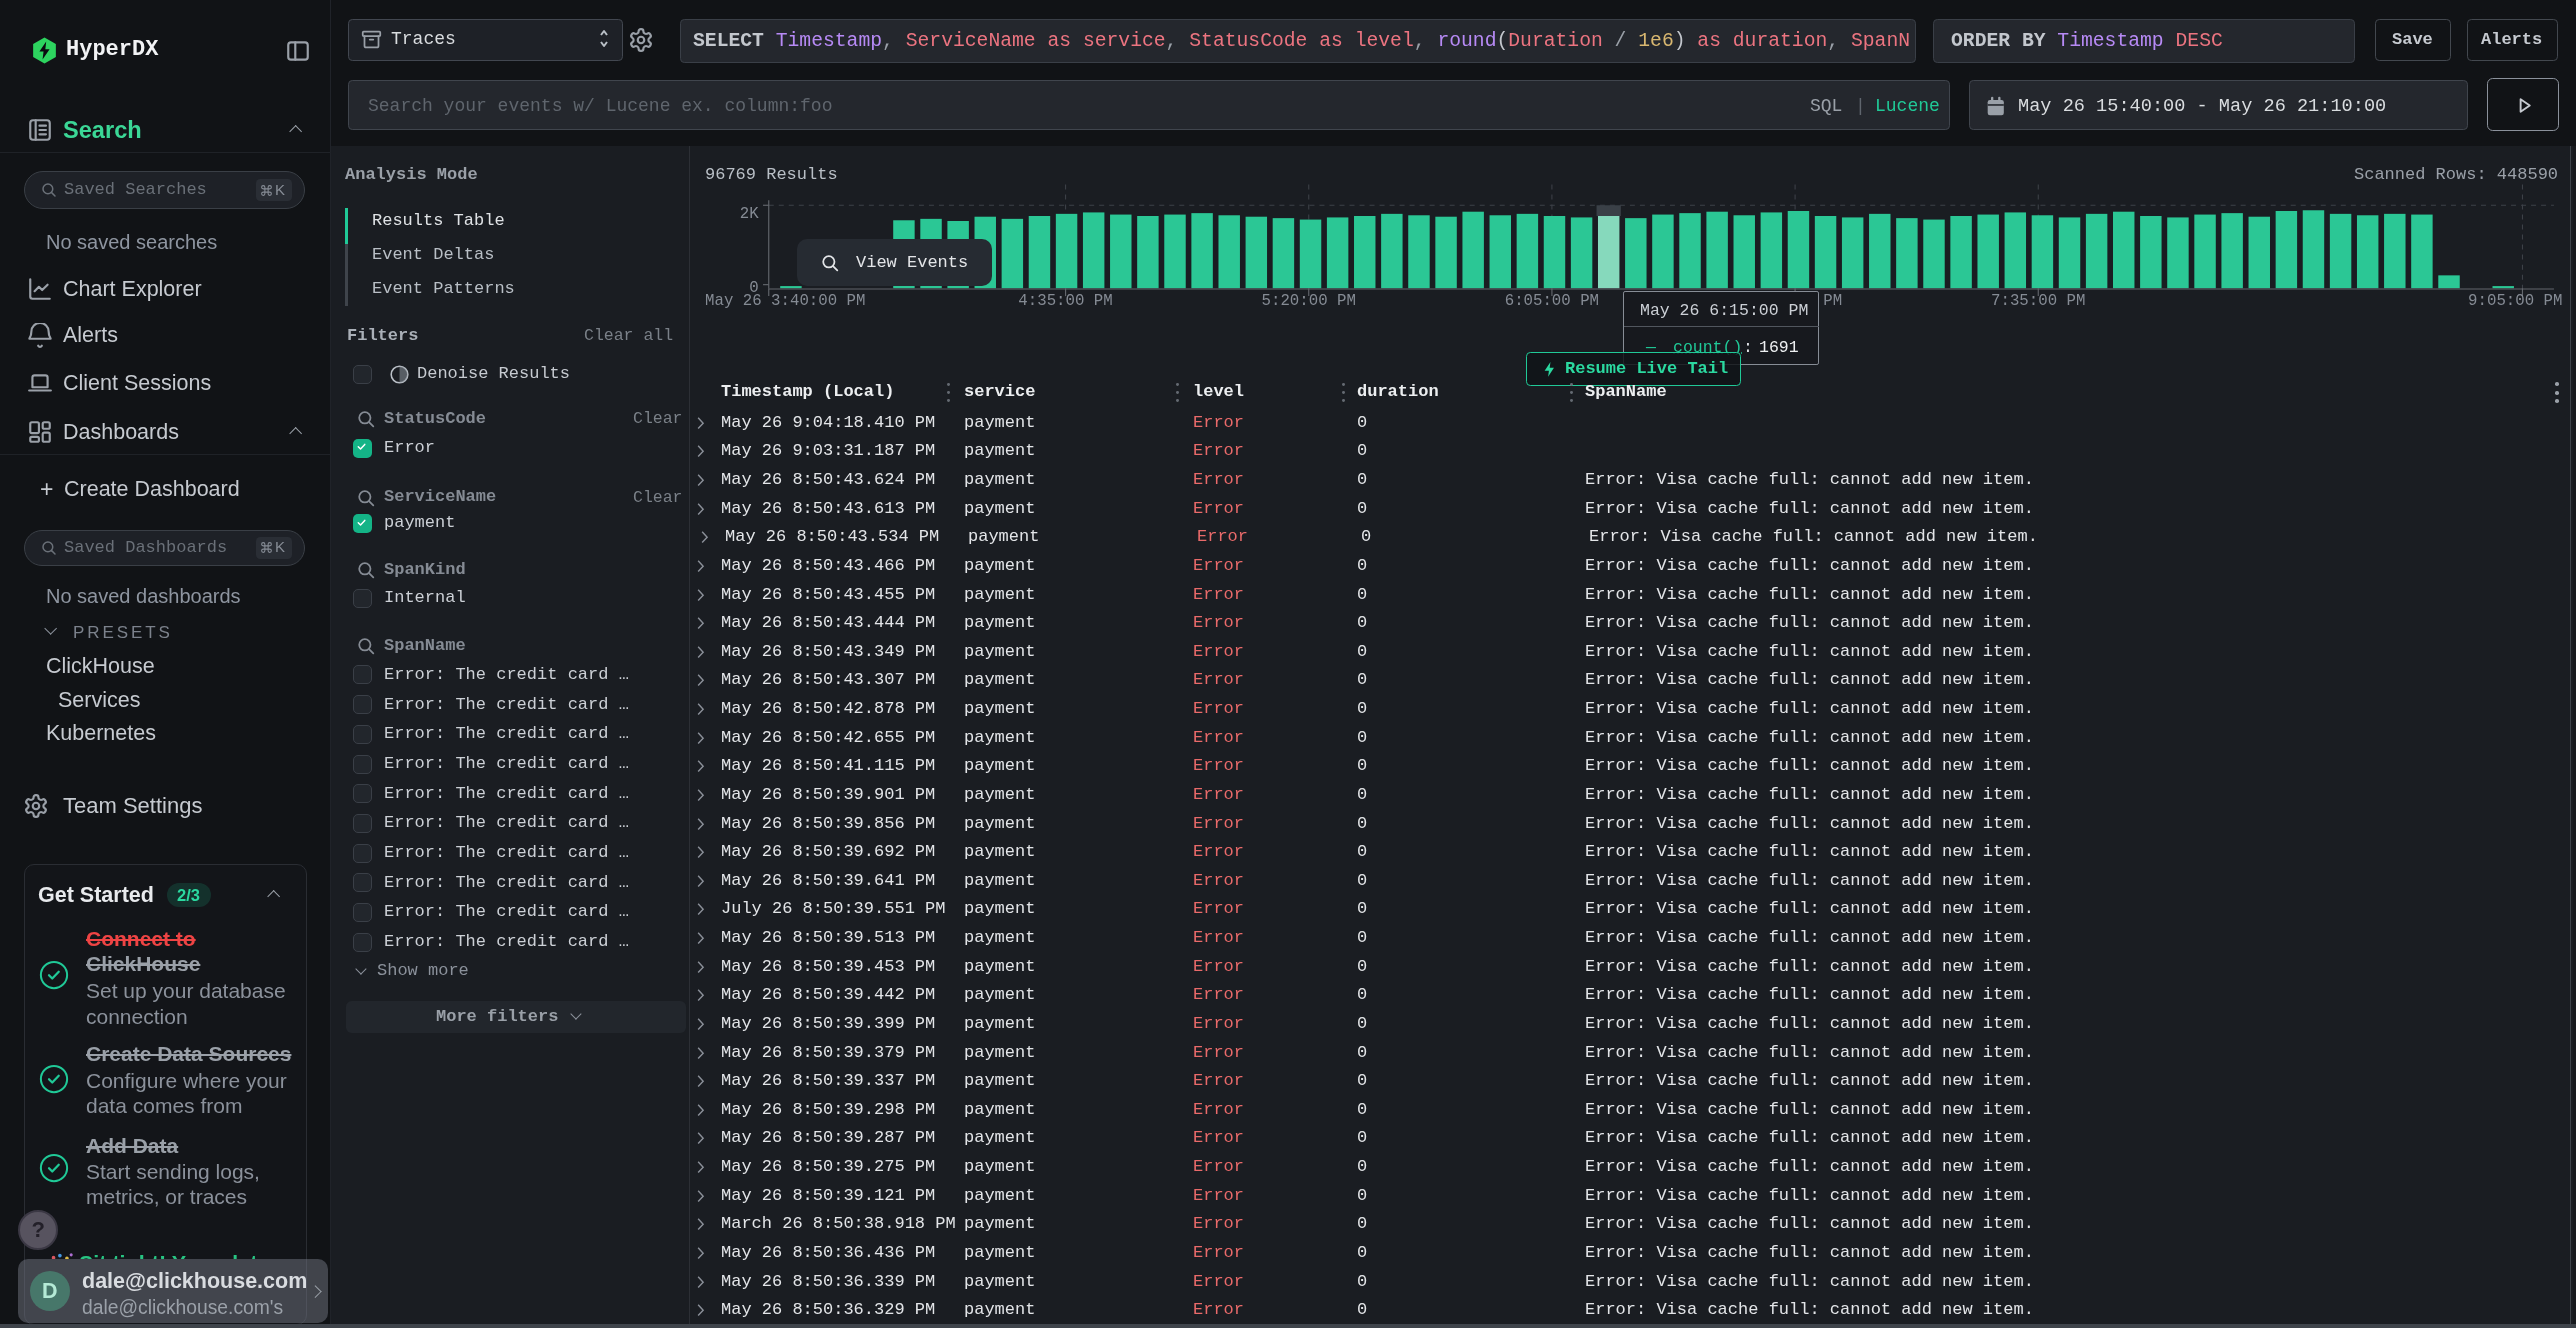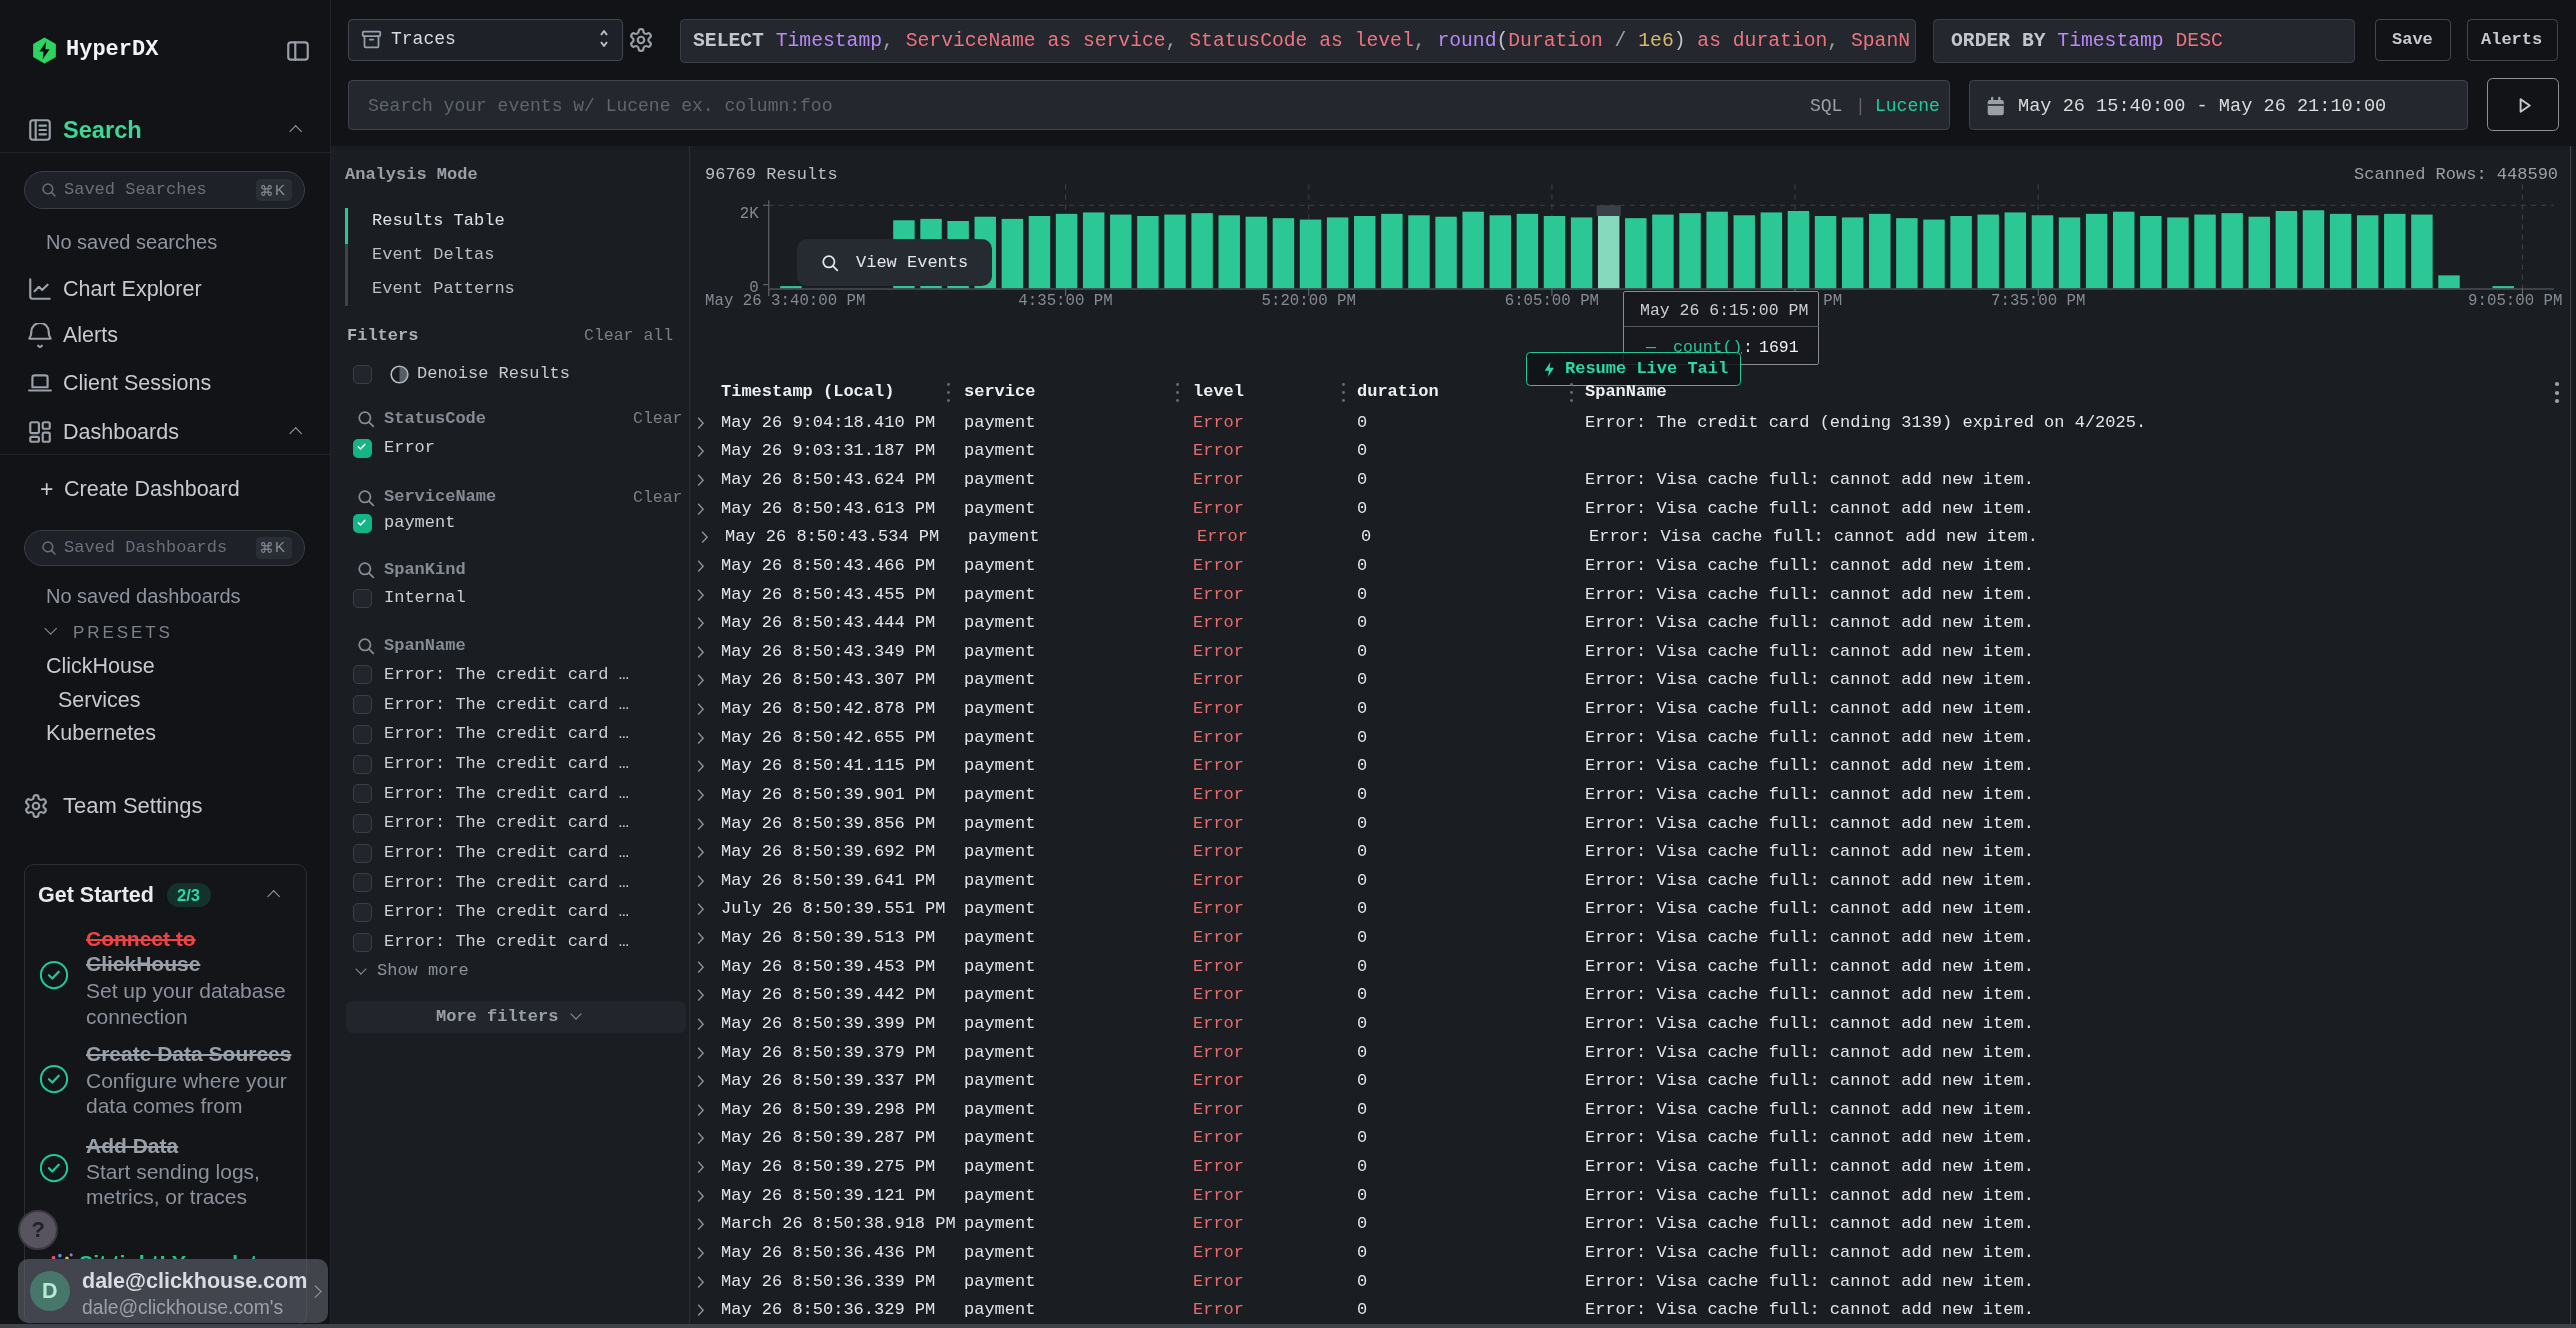--- a/index.html
+++ b/index.html
@@ -376,21 +376,21 @@
 <div class="abs" style="left:1342px;top:391px;width:2.9px;height:2.9px;border-radius:50%;background:#646a72"></div>
 <div class="abs" style="left:1342px;top:399px;width:2.9px;height:2.9px;border-radius:50%;background:#646a72"></div>
 <div class="abs" style="left:1570px;top:383px;width:2.9px;height:2.9px;border-radius:50%;background:#646a72"></div>
 <div class="abs" style="left:1570px;top:391px;width:2.9px;height:2.9px;border-radius:50%;background:#646a72"></div>
 <div class="abs" style="left:1570px;top:399px;width:2.9px;height:2.9px;border-radius:50%;background:#646a72"></div>
 <div class="abs" style="left:2555px;top:382px;width:3.6px;height:3.6px;border-radius:50%;background:#9aa0a8"></div>
 <div class="abs" style="left:2555px;top:391px;width:3.6px;height:3.6px;border-radius:50%;background:#9aa0a8"></div>
 <div class="abs" style="left:2555px;top:399px;width:3.6px;height:3.6px;border-radius:50%;background:#9aa0a8"></div>
 <div style="position:absolute;left:0;top:408px;width:2576px;height:29px;font:17px 'Liberation Mono', monospace;line-height:29px;color:#e3e5e8;white-space:pre"><svg style="position:absolute;left:696px;top:7.9px" width="9.3" height="14.3" viewBox="0 0 13 20" fill="none">
       <path d="M3 2.5l7 7.5-7 7.5" stroke="#8a8f98" stroke-width="2"></path>
-    </svg><span style="position:absolute;left:721px">May 26 9:04:18.410 PM</span><span style="position:absolute;left:964px">payment</span><span style="position:absolute;left:1193px;color:#e96a6a">Error</span><span style="position:absolute;left:1357px">0</span><span style="position:absolute;left:1585px">Error: The credit card (ending 3139) expired on 4/2025.</span></div>
+    </svg><span style="position:absolute;left:721px">May 26 9:04:18.410 PM</span><span style="position:absolute;left:964px">payment</span><span style="position:absolute;left:1193px;color:#e96a6a">Error</span><span style="position:absolute;left:1357px">0</span></div>
 <div style="position:absolute;left:0;top:436px;width:2576px;height:29px;font:17px 'Liberation Mono', monospace;line-height:29px;color:#e3e5e8;white-space:pre"><svg style="position:absolute;left:696px;top:7.9px" width="9.3" height="14.3" viewBox="0 0 13 20" fill="none">
       <path d="M3 2.5l7 7.5-7 7.5" stroke="#8a8f98" stroke-width="2"></path>
     </svg><span style="position:absolute;left:721px">May 26 9:03:31.187 PM</span><span style="position:absolute;left:964px">payment</span><span style="position:absolute;left:1193px;color:#e96a6a">Error</span><span style="position:absolute;left:1357px">0</span></div>
 <div style="position:absolute;left:0;top:465px;width:2576px;height:29px;font:17px 'Liberation Mono', monospace;line-height:29px;color:#e3e5e8;white-space:pre"><svg style="position:absolute;left:696px;top:7.9px" width="9.3" height="14.3" viewBox="0 0 13 20" fill="none">
       <path d="M3 2.5l7 7.5-7 7.5" stroke="#8a8f98" stroke-width="2"></path>
     </svg><span style="position:absolute;left:721px">May 26 8:50:43.624 PM</span><span style="position:absolute;left:964px">payment</span><span style="position:absolute;left:1193px;color:#e96a6a">Error</span><span style="position:absolute;left:1357px">0</span><span style="position:absolute;left:1585px">Error: Visa cache full: cannot add new item.</span></div>
 <div style="position:absolute;left:0;top:494px;width:2576px;height:29px;font:17px 'Liberation Mono', monospace;line-height:29px;color:#e3e5e8;white-space:pre"><svg style="position:absolute;left:696px;top:7.9px" width="9.3" height="14.3" viewBox="0 0 13 20" fill="none">
       <path d="M3 2.5l7 7.5-7 7.5" stroke="#8a8f98" stroke-width="2"></path>
     </svg><span style="position:absolute;left:721px">May 26 8:50:43.613 PM</span><span style="position:absolute;left:964px">payment</span><span style="position:absolute;left:1193px;color:#e96a6a">Error</span><span style="position:absolute;left:1357px">0</span><span style="position:absolute;left:1585px">Error: Visa cache full: cannot add new item.</span></div>
 <div style="position:absolute;left:4px;top:522px;width:2576px;height:29px;font:17px 'Liberation Mono', monospace;line-height:29px;color:#e3e5e8;white-space:pre"><svg style="position:absolute;left:696px;top:7.9px" width="9.3" height="14.3" viewBox="0 0 13 20" fill="none">

